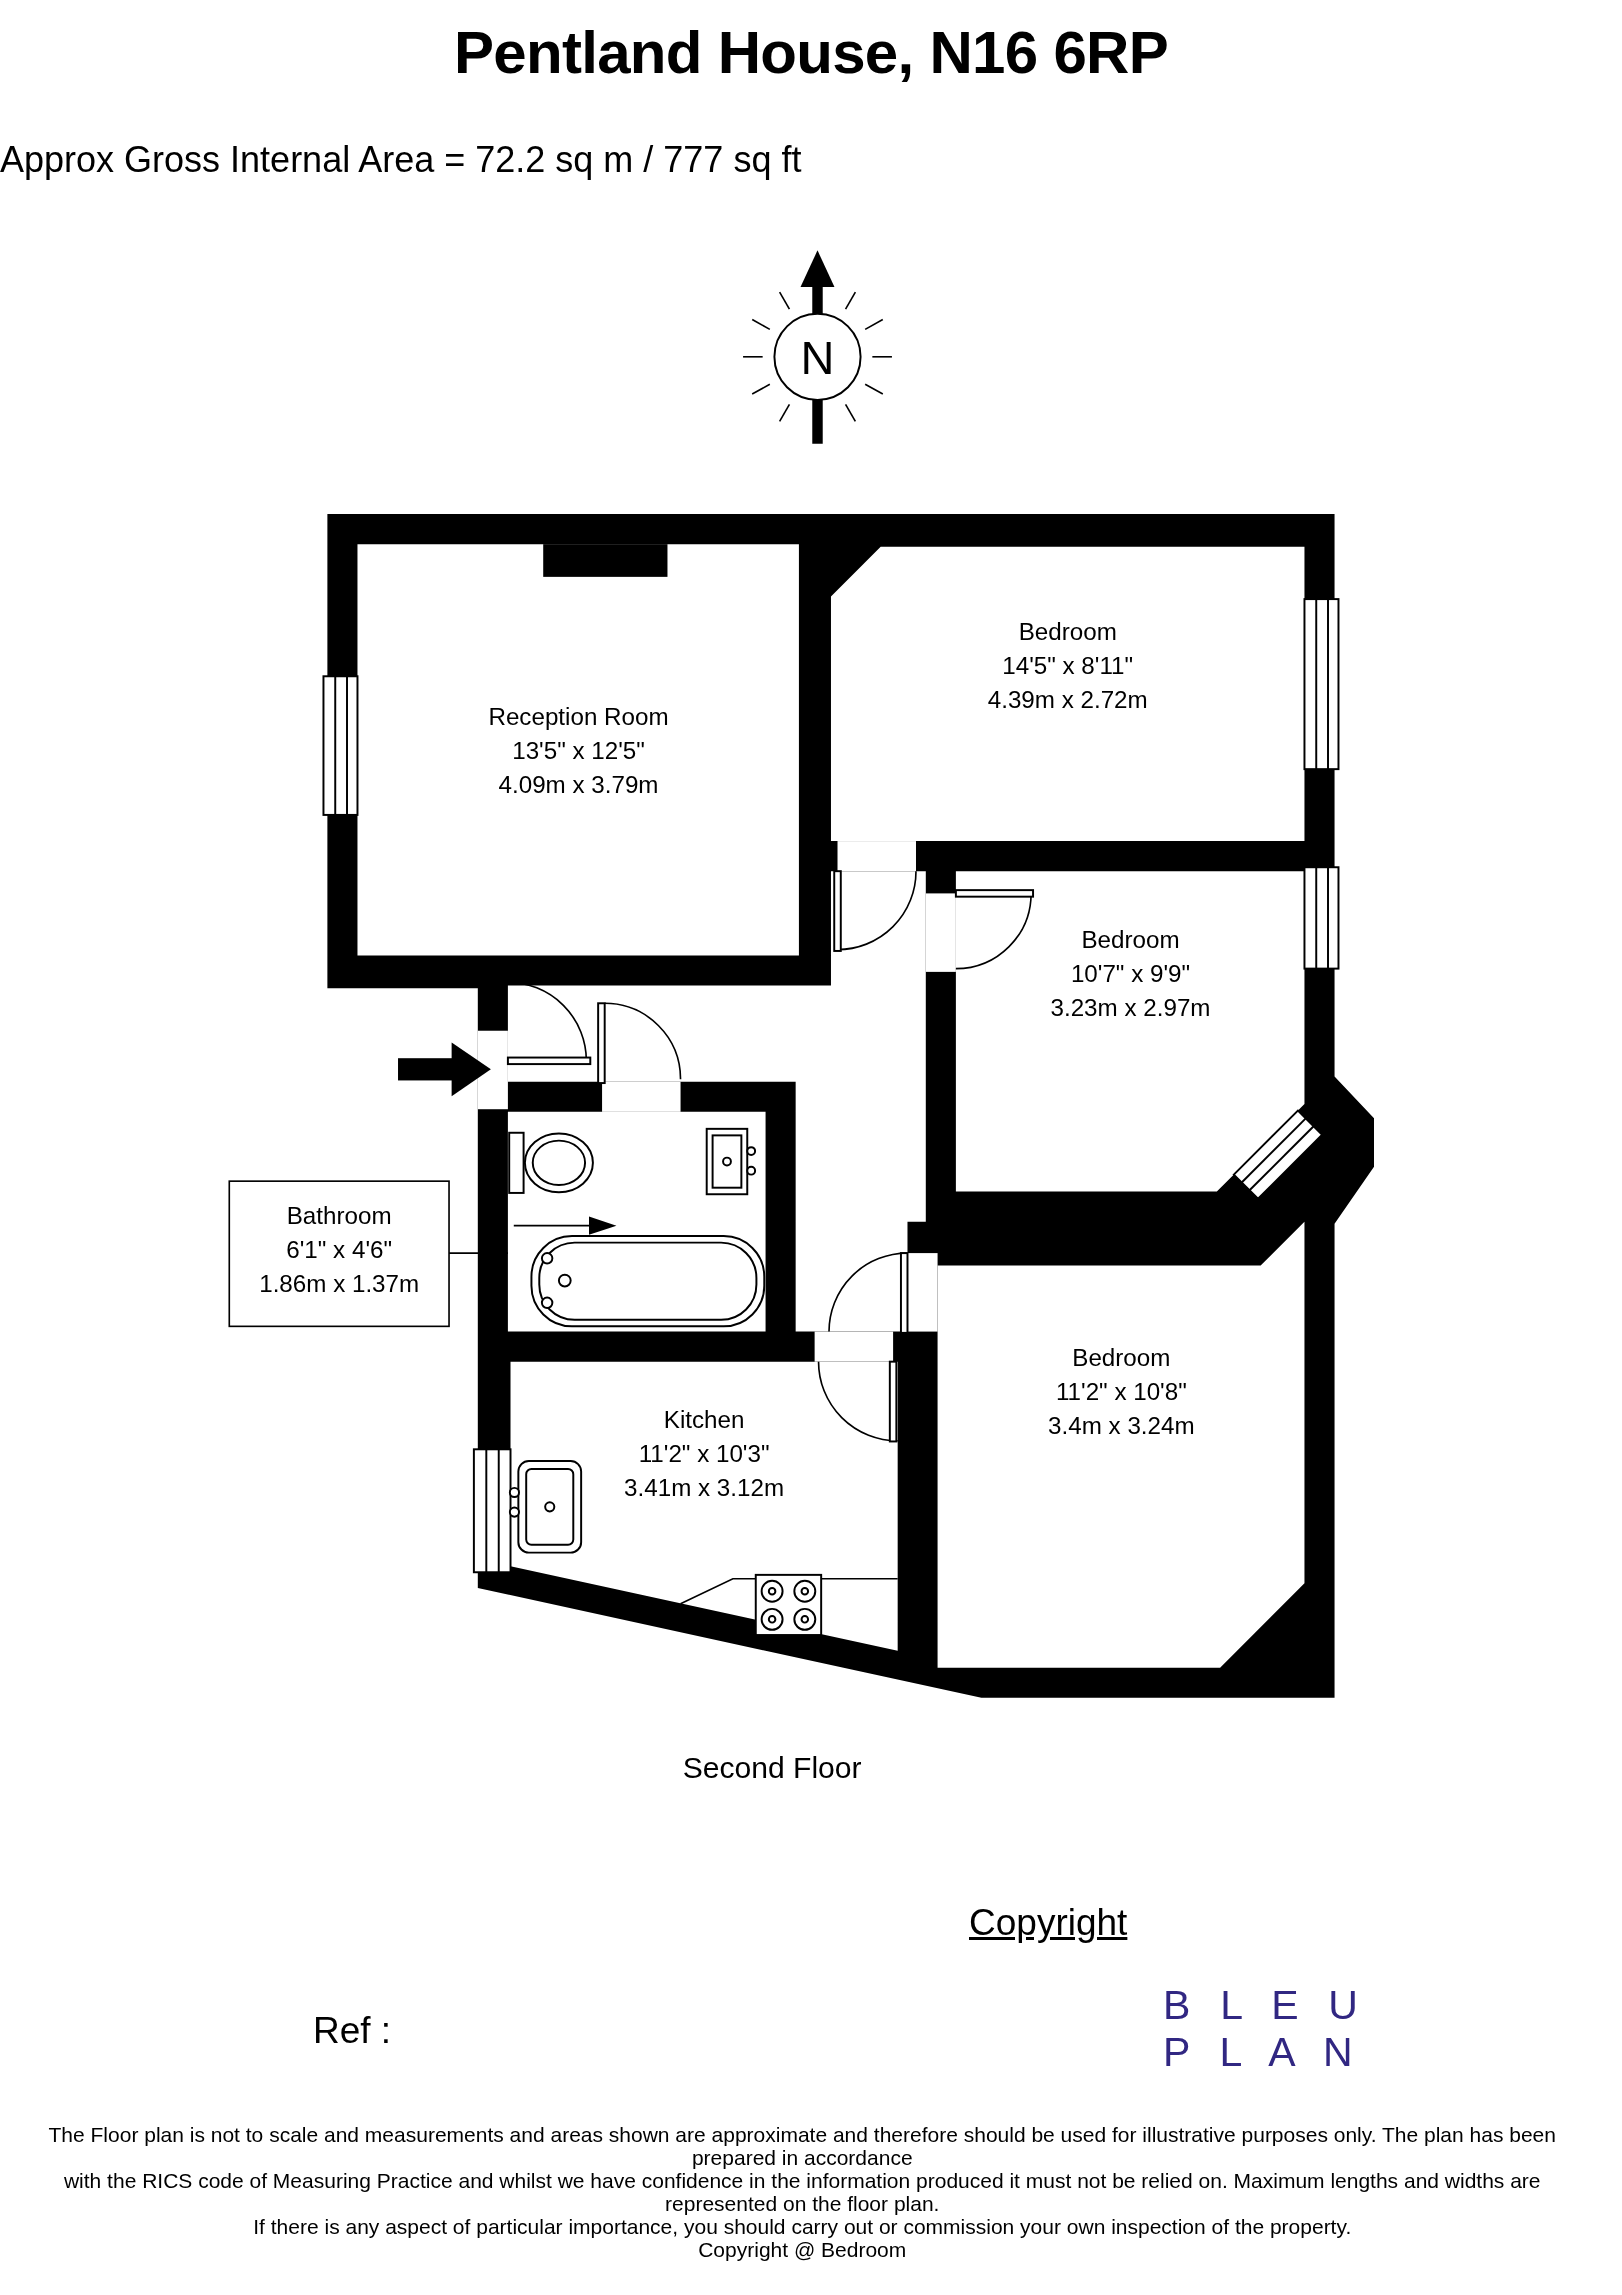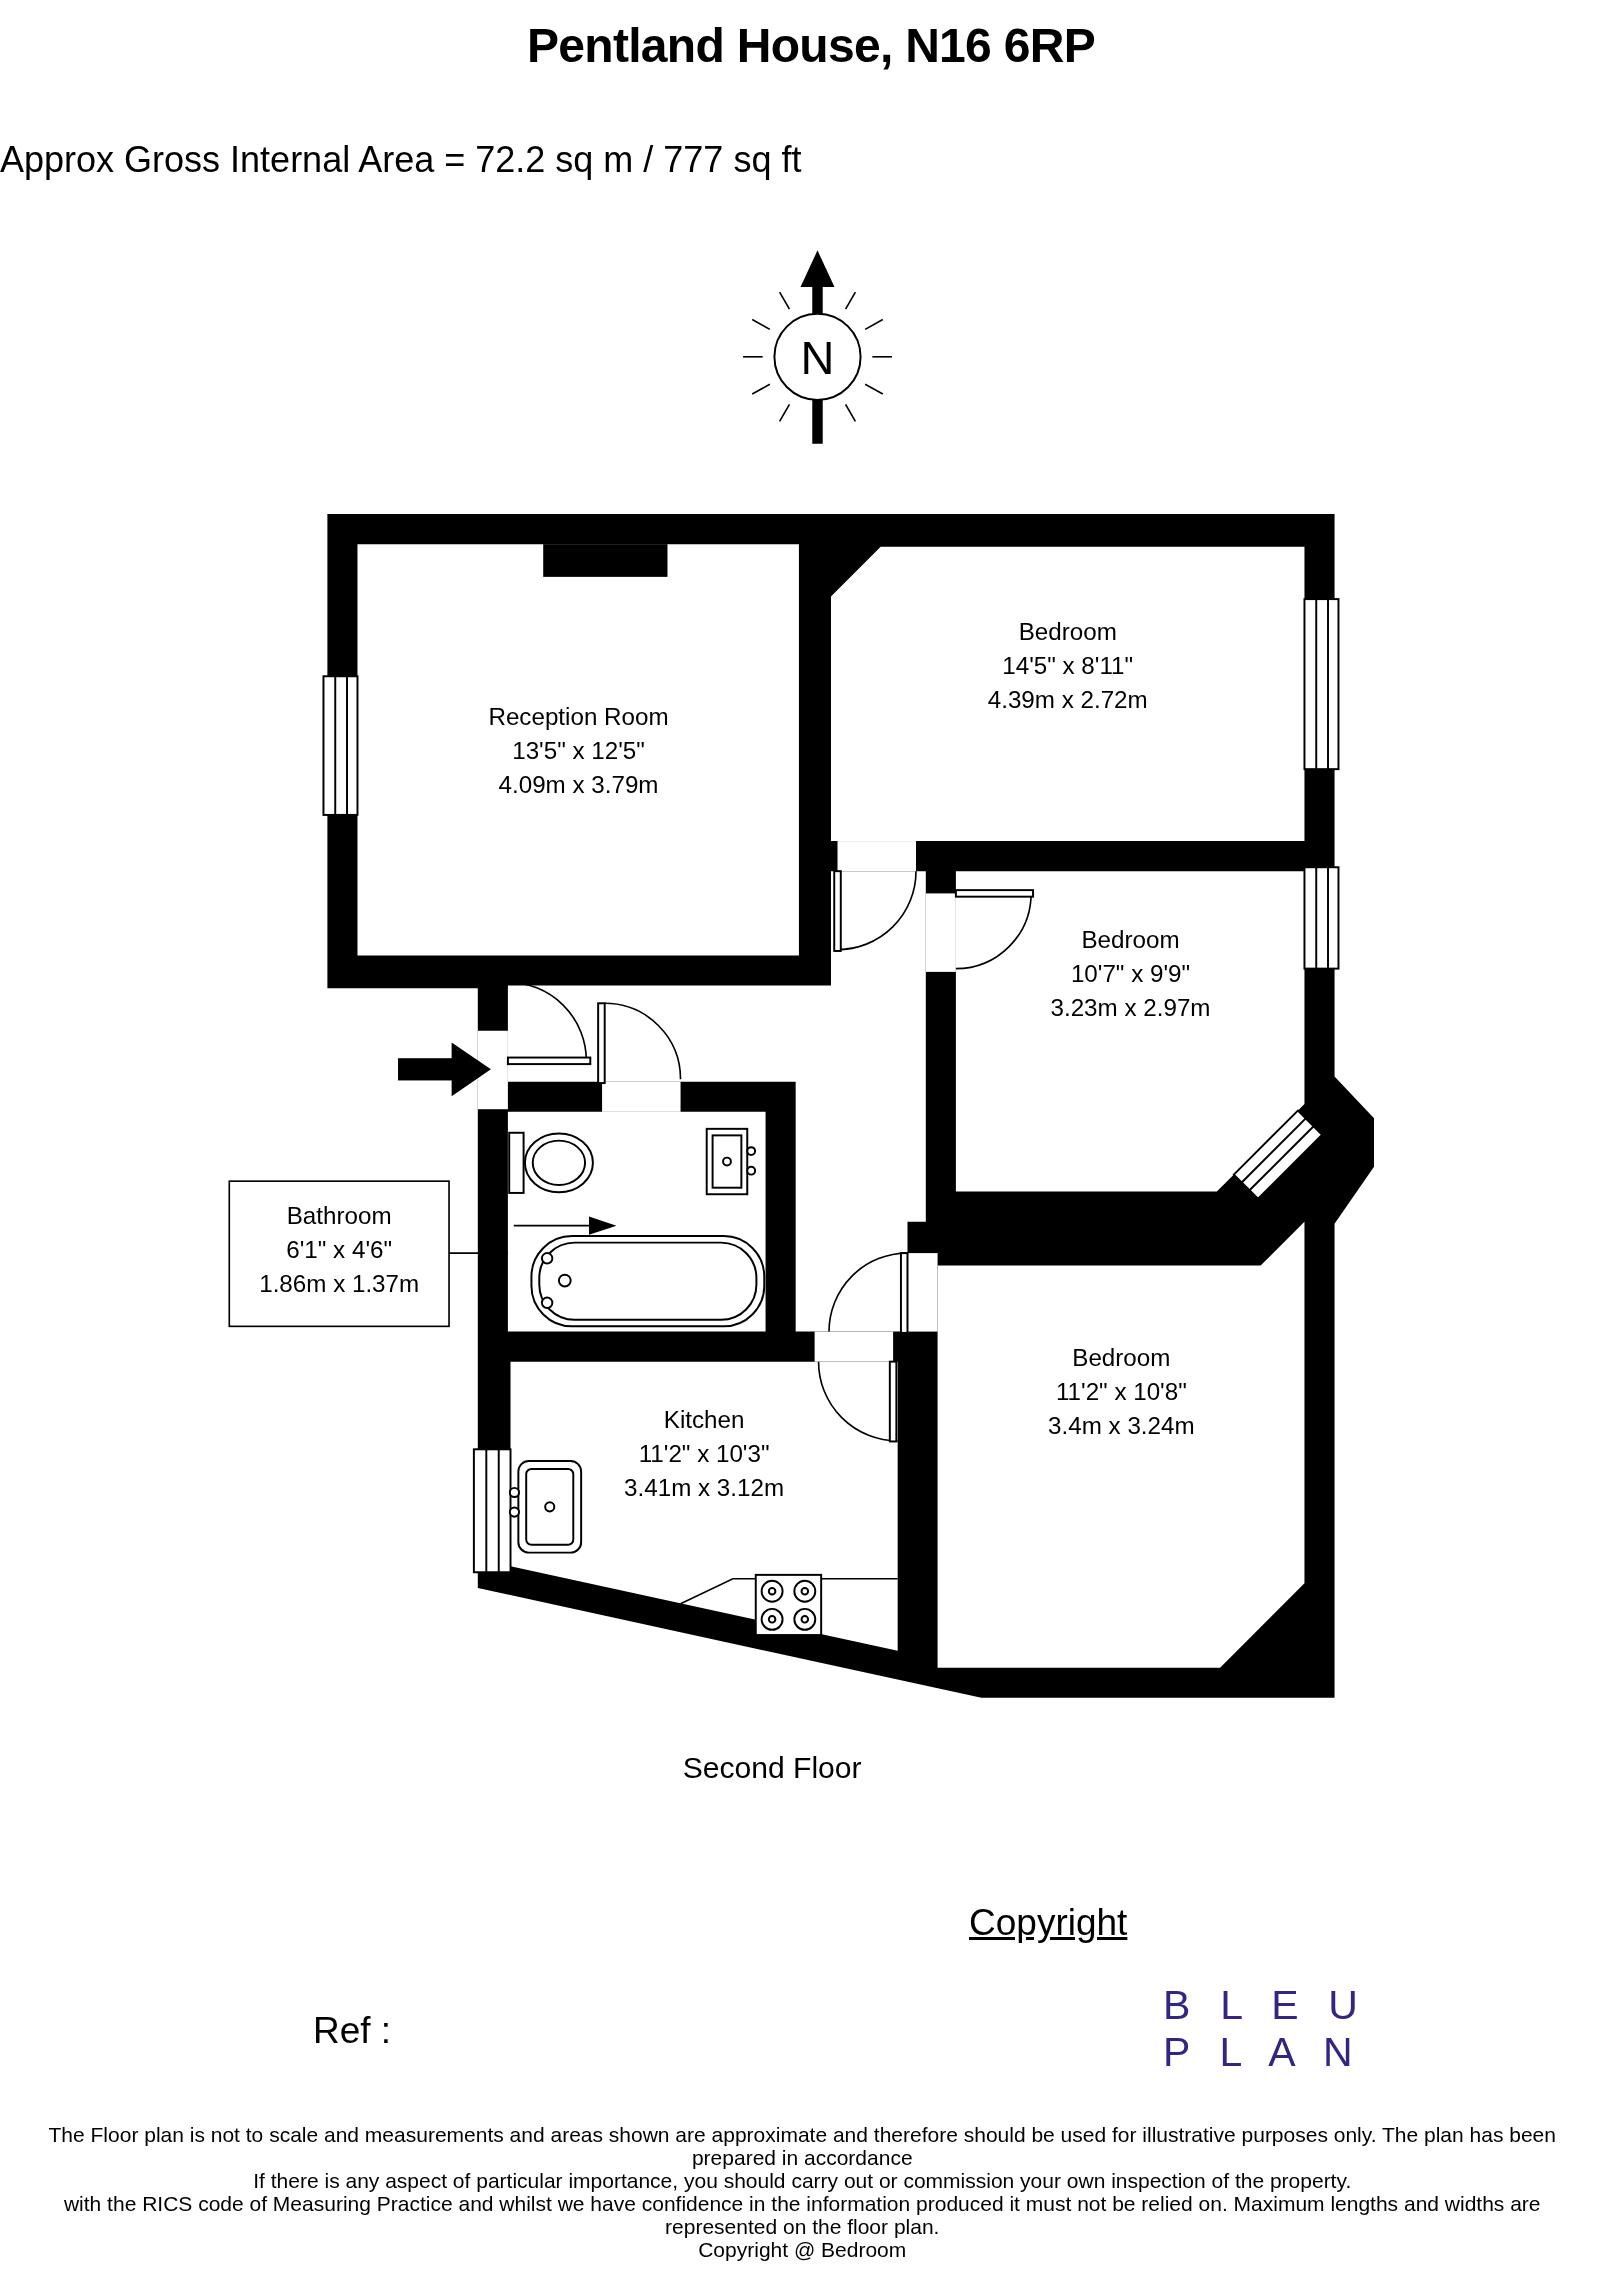--- a/index.html
+++ b/index.html
@@ -1,19 +1,19 @@
 <!DOCTYPE html>
 <html style="font-size:10.5px"><head>
 <meta charset="utf-8">
 <style>
   html,body{margin:0;padding:0;background:#ffffff;}
   .page{position:relative;width:1622px;height:2295px;background:#ffffff;overflow:hidden;
         font-family:"Liberation Sans", sans-serif;color:#000;}
   .title{position:absolute;top:18.3px;left:0;right:0;text-align:center;
-         font-size:48px;font-weight:bold;letter-spacing:-0.7px;}
+         font-size:60px;font-weight:bold;letter-spacing:-0.7px;}
   .subtitle{position:absolute;top:139px;left:0;right:0;text-align:left;font-size:36px;}
   .compass{position:absolute;left:727px;top:236px;}
   .planwrap{position:absolute;left:216px;top:501px;width:1158px;height:1308px;}
   .footer-ref{position:absolute;left:313px;top:2010px;font-size:37px;text-align:right;}
   .footer-copyright{position:absolute;left:969px;top:1902px;font-size:37px;text-decoration:underline;}
   .logo{position:absolute;left:1163px;top:1982px;font-weight:normal;font-size:41px;
         line-height:47px;letter-spacing:9.2px;color:#312782;white-space:nowrap;}
   .disclaimer{position:absolute;left:6.5px;right:24px;top:2123px;text-align:center;
               font-size:21px;line-height:23px;}
   svg text{font-family:"Liberation Sans", sans-serif;}
@@ -219,19 +219,19 @@
 
   <div class="footer-ref">Ref  :</div>
   <div class="footer-copyright">Copyright</div>
   <div class="logo">
     <div>B L E U</div>
     <div>P L A N</div>
   </div>
 
   <div class="disclaimer">
     <div>The Floor plan is not to scale and measurements and areas shown are approximate and therefore should be used for illustrative purposes only. The plan has been prepared in accordance</div>
+    <div>with the RICS code of Measuring Practice and whilst we have confidence in the information produced it must not be relied on. Maximum lengths and widths are represented on the floor plan.</div>
     <div>If there is any aspect of particular importance, you should carry out or commission your own inspection of the property.</div>
-    <div>with the RICS code of Measuring Practice and whilst we have confidence in the information produced it must not be relied on. Maximum lengths and widths are represented on the floor plan.</div>
     <div>Copyright @ Bedroom</div>
   </div>
 
 </div>
 
 
 </body></html>

